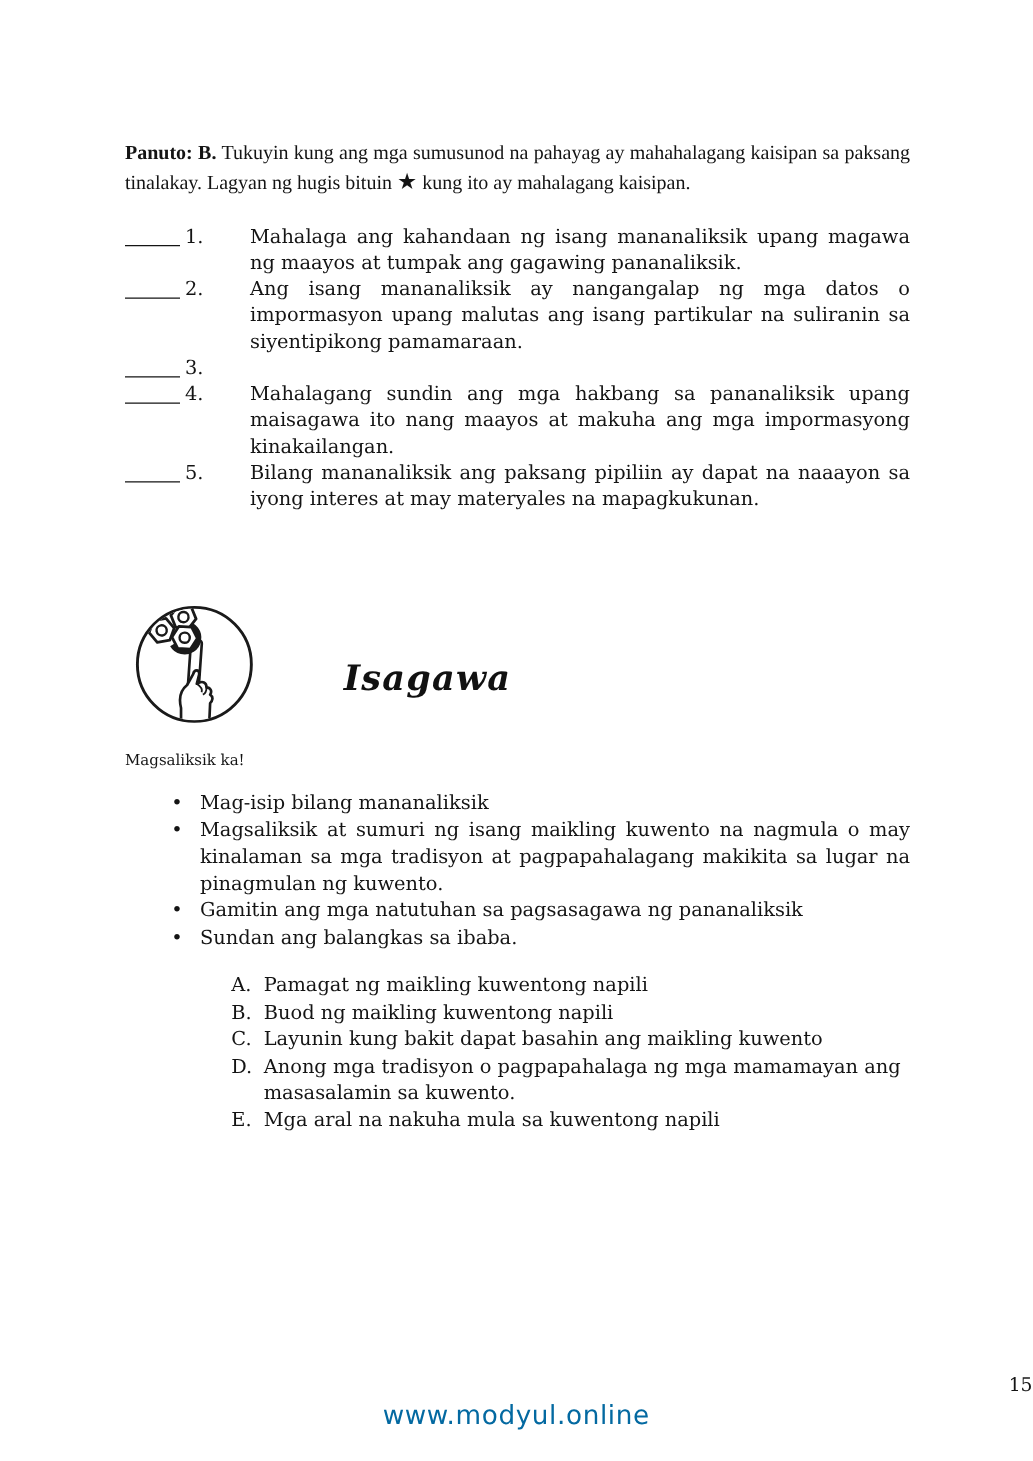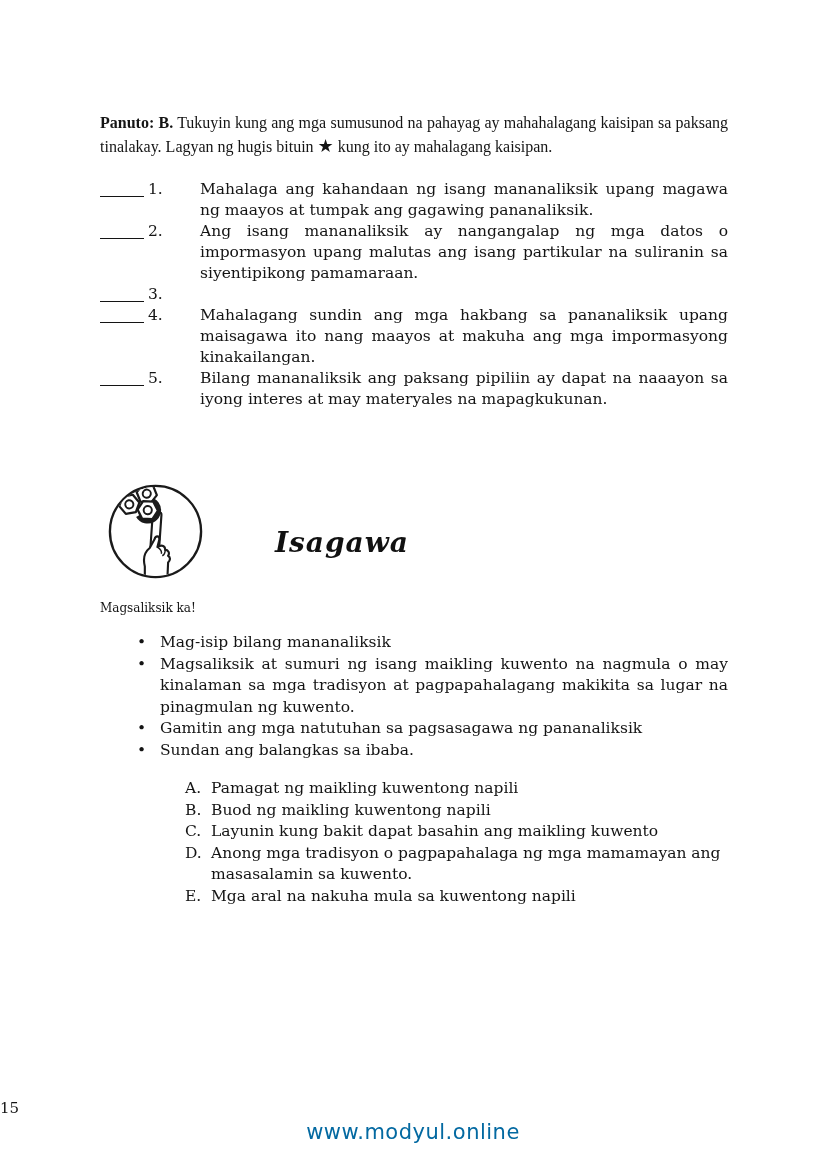--- a/index.html
+++ b/index.html
@@ -50,21 +50,21 @@
   .bullet-marker { flex:0 0 23px; margin-left:37px; }
   .bullet-text { flex:1; text-align:justify; }
   .outline { margin-top:17px; }
   .outline-row { display:flex; font-size:15.5px; line-height:21.5px; margin-left:85px; }
   .outline-letter { flex:0 0 26px; }
   .outline-text { flex:1; }
 
   
   .page-number {
     position:absolute; top:1099px; left:0; width:826px;
-    text-align:left; font-size:15px;
+    text-align:right; font-size:15px;
   }
   .watermark {
     position:absolute; top:1120px; left:0; width:826px;
     text-align:center; font-size:21px; letter-spacing:0.5px;
     color:#0369a1;
     font-family:"DejaVu Sans", "Liberation Sans", sans-serif;
   }
 </style>
 </head>
 <body>

